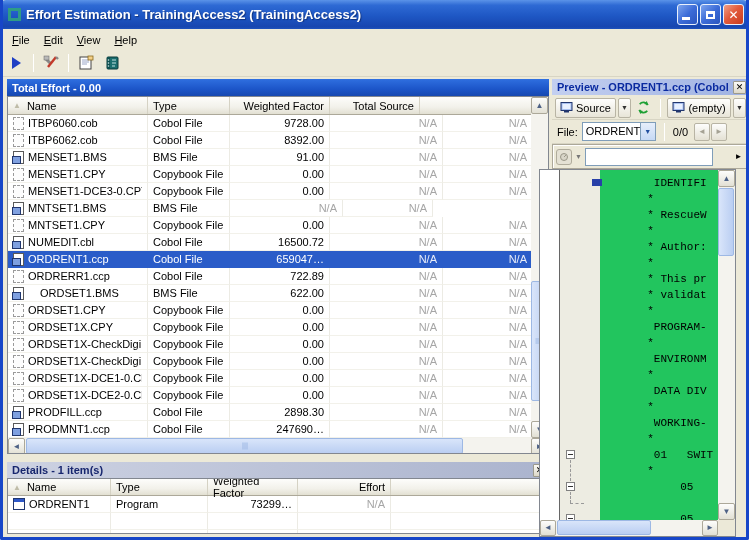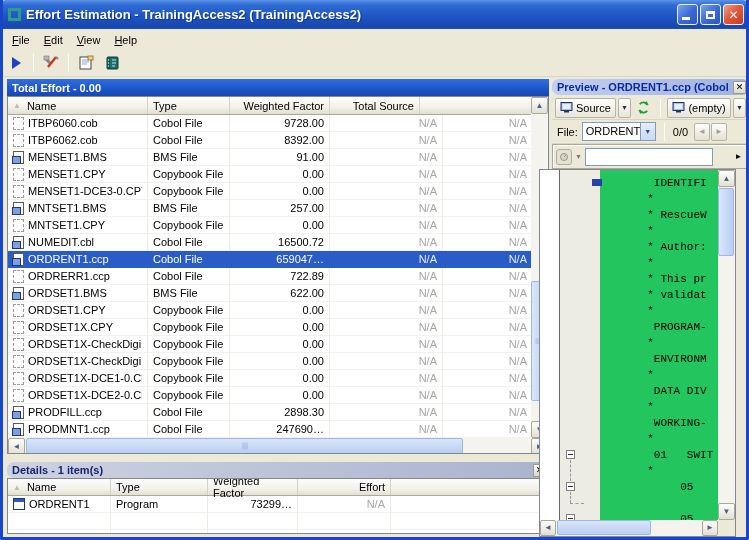--- a/index.html
+++ b/index.html
@@ -31,21 +31,21 @@
   .menu-item{font-size:11px;padding:3px 7px;color:#000;}
   #toolbar{position:absolute;left:0;top:50px;width:743px;height:27px;background:#ECE9D8;display:flex;align-items:center;border-bottom:1px solid #D8D5C4;}
   .tb-btn{width:24px;height:22px;display:flex;align-items:center;justify-content:center;margin:0 1px;}
   .tb-sep{width:1px;height:18px;background:#ACA899;border-right:1px solid #fff;margin:0 4px;}
   
   .blue-caption{
     position:absolute;height:17px;color:#fff;font-size:11px;font-weight:bold;
     background:linear-gradient(180deg,#2F6FE0 0%,#1C55C8 60%,#1648B0 100%);
     display:flex;align-items:center;padding-left:5px;
   }
-  .tool-caption{position:absolute;height:16px;display:flex;align-items:center;font-size:11px;font-weight:bold;padding:0 3px 0 5px;border-radius:7px;}
+  .tool-caption{position:absolute;height:16px;display:flex;align-items:center;font-size:11px;font-weight:bold;padding:0 3px 0 5px;}
   .cap-details{background:linear-gradient(90deg,#CDD2E2 0%,#ABB4CE 100%);color:#17266E;}
   .cap-preview{background:linear-gradient(90deg,#C3CFF0 0%,#9FB2E2 100%);color:#0A2AA0;}
   .cap-x{margin-left:auto;width:13px;height:13px;background:linear-gradient(180deg,#FBFAF6,#DCD8C8);
     border:1px solid #9C9A8C;border-radius:1px;color:#000;font-size:9px;line-height:11px;text-align:center;font-weight:normal;}
   
   .grid-box{position:absolute;background:#fff;border:1px solid #828790;overflow:hidden;}
   .gh-row{display:flex;background:linear-gradient(180deg,#FDFDFB 0%,#F2F1EA 60%,#E2E0D2 100%);border-bottom:1px solid #ACA899;height:18px;}
   .gh-cell{font-size:11px;display:flex;align-items:center;padding:0 5px;border-right:1px solid #D5D2C4;height:100%;color:#000;}
   .gh-cell.right{justify-content:flex-end;}
   .sort-arrow{font-size:8px;color:#BFBCA8;margin-right:6px;}
@@ -273,23 +273,20 @@
           </div>
         </div>
         <div class="grid-row">
           <div class="g-cell" style="flex: 0 0 140px; width: 140px;">
             <span class="fic icon-page-monitor"></span>
             <span style="overflow: hidden; white-space: nowrap;">MNTSET1.BMS</span>
           </div>
           <div class="g-cell" style="flex: 0 0 82px; width: 82px;">
             <span>BMS File</span>
           </div>
-          <div class="g-cell right" style="flex: 0 0 100px; width: 100px;">
-            <span>257.00</span>
-          </div>
           <div class="g-cell right na" style="flex: 0 0 113px; width: 113px;">
             <span>N/A</span>
           </div>
           <div class="g-cell right na" style="flex: 0 0 90px; width: 90px;">
             <span>N/A</span>
           </div>
         </div>
         <div class="grid-row">
           <div class="g-cell" style="flex: 0 0 140px; width: 140px;">
             <span class="fic icon-page-dashed"></span>
@@ -358,21 +355,21 @@
           <div class="g-cell right na" style="flex: 0 0 113px; width: 113px;">
             <span>N/A</span>
           </div>
           <div class="g-cell right na" style="flex: 0 0 90px; width: 90px;">
             <span>N/A</span>
           </div>
         </div>
         <div class="grid-row">
           <div class="g-cell" style="flex: 0 0 140px; width: 140px;">
             <span class="fic icon-page-monitor"></span>
-            <span style="overflow: hidden; white-space: nowrap;">ORDSET1.BMS</span>
+            <span style="overflow: hidden; white-space: nowrap; margin-left: 12px;">ORDSET1.BMS</span>
           </div>
           <div class="g-cell" style="flex: 0 0 82px; width: 82px;">
             <span>BMS File</span>
           </div>
           <div class="g-cell right" style="flex: 0 0 100px; width: 100px;">
             <span>622.00</span>
           </div>
           <div class="g-cell right na" style="flex: 0 0 113px; width: 113px;">
             <span>N/A</span>
           </div>

